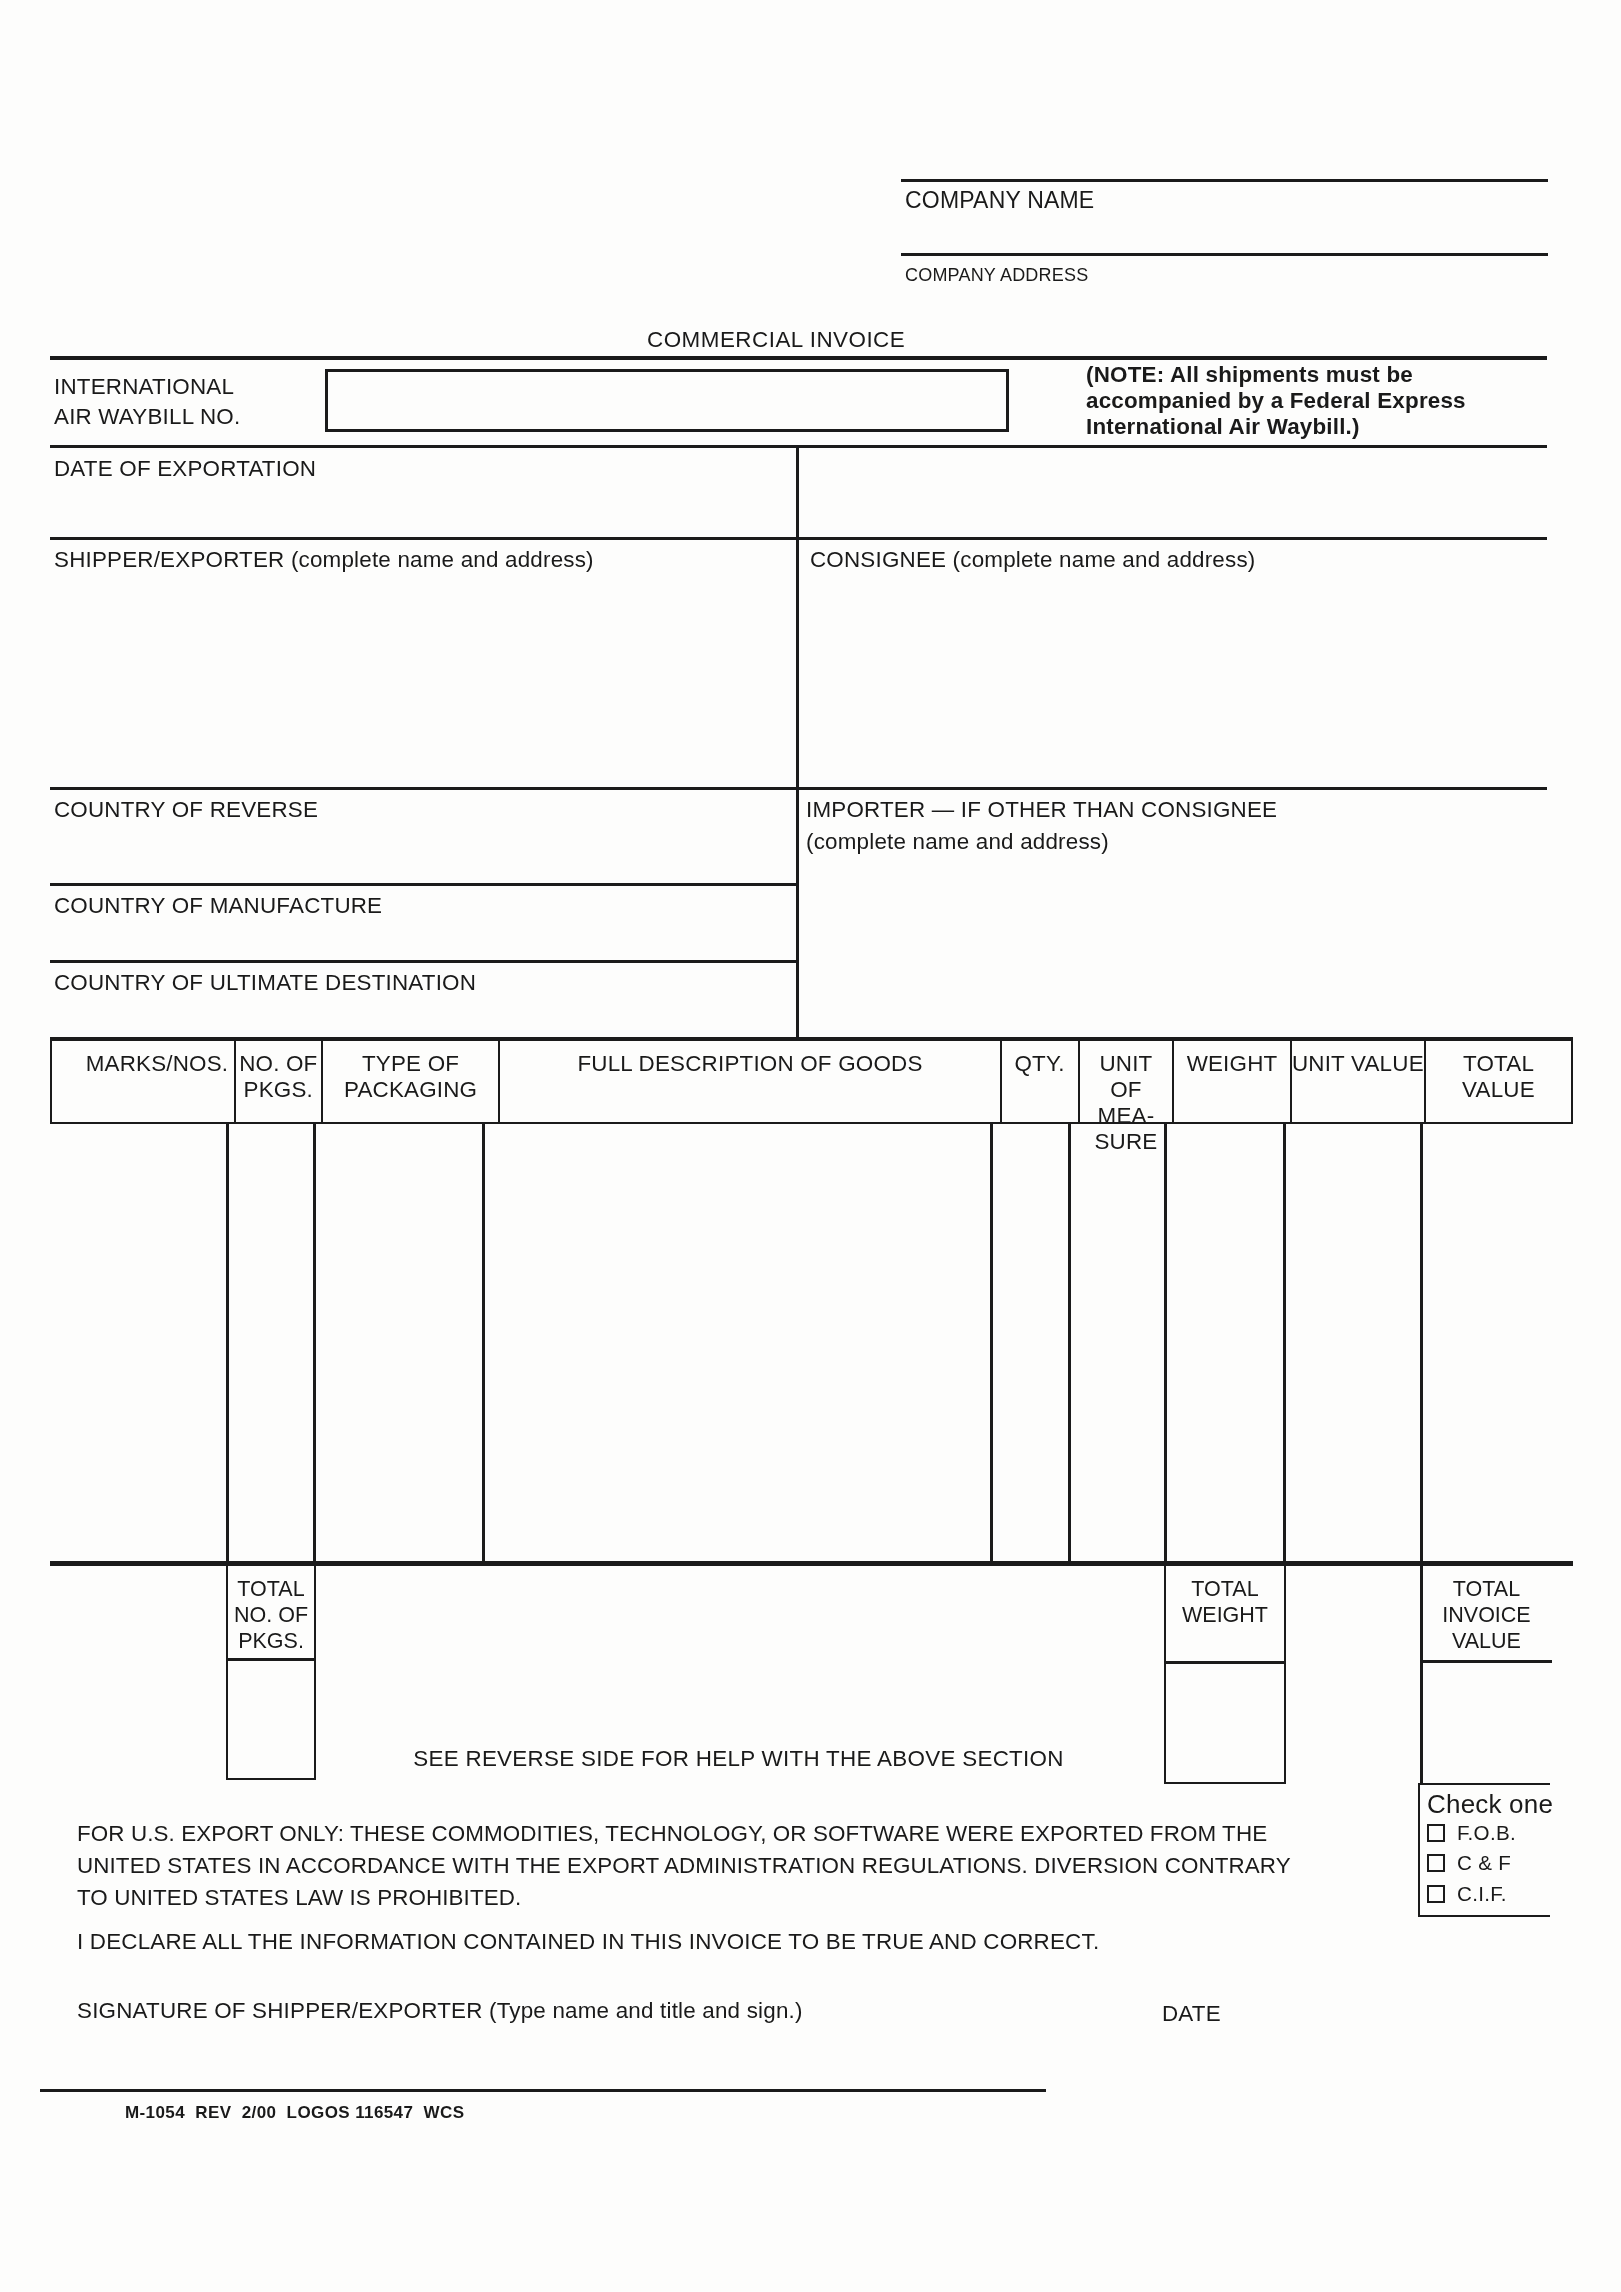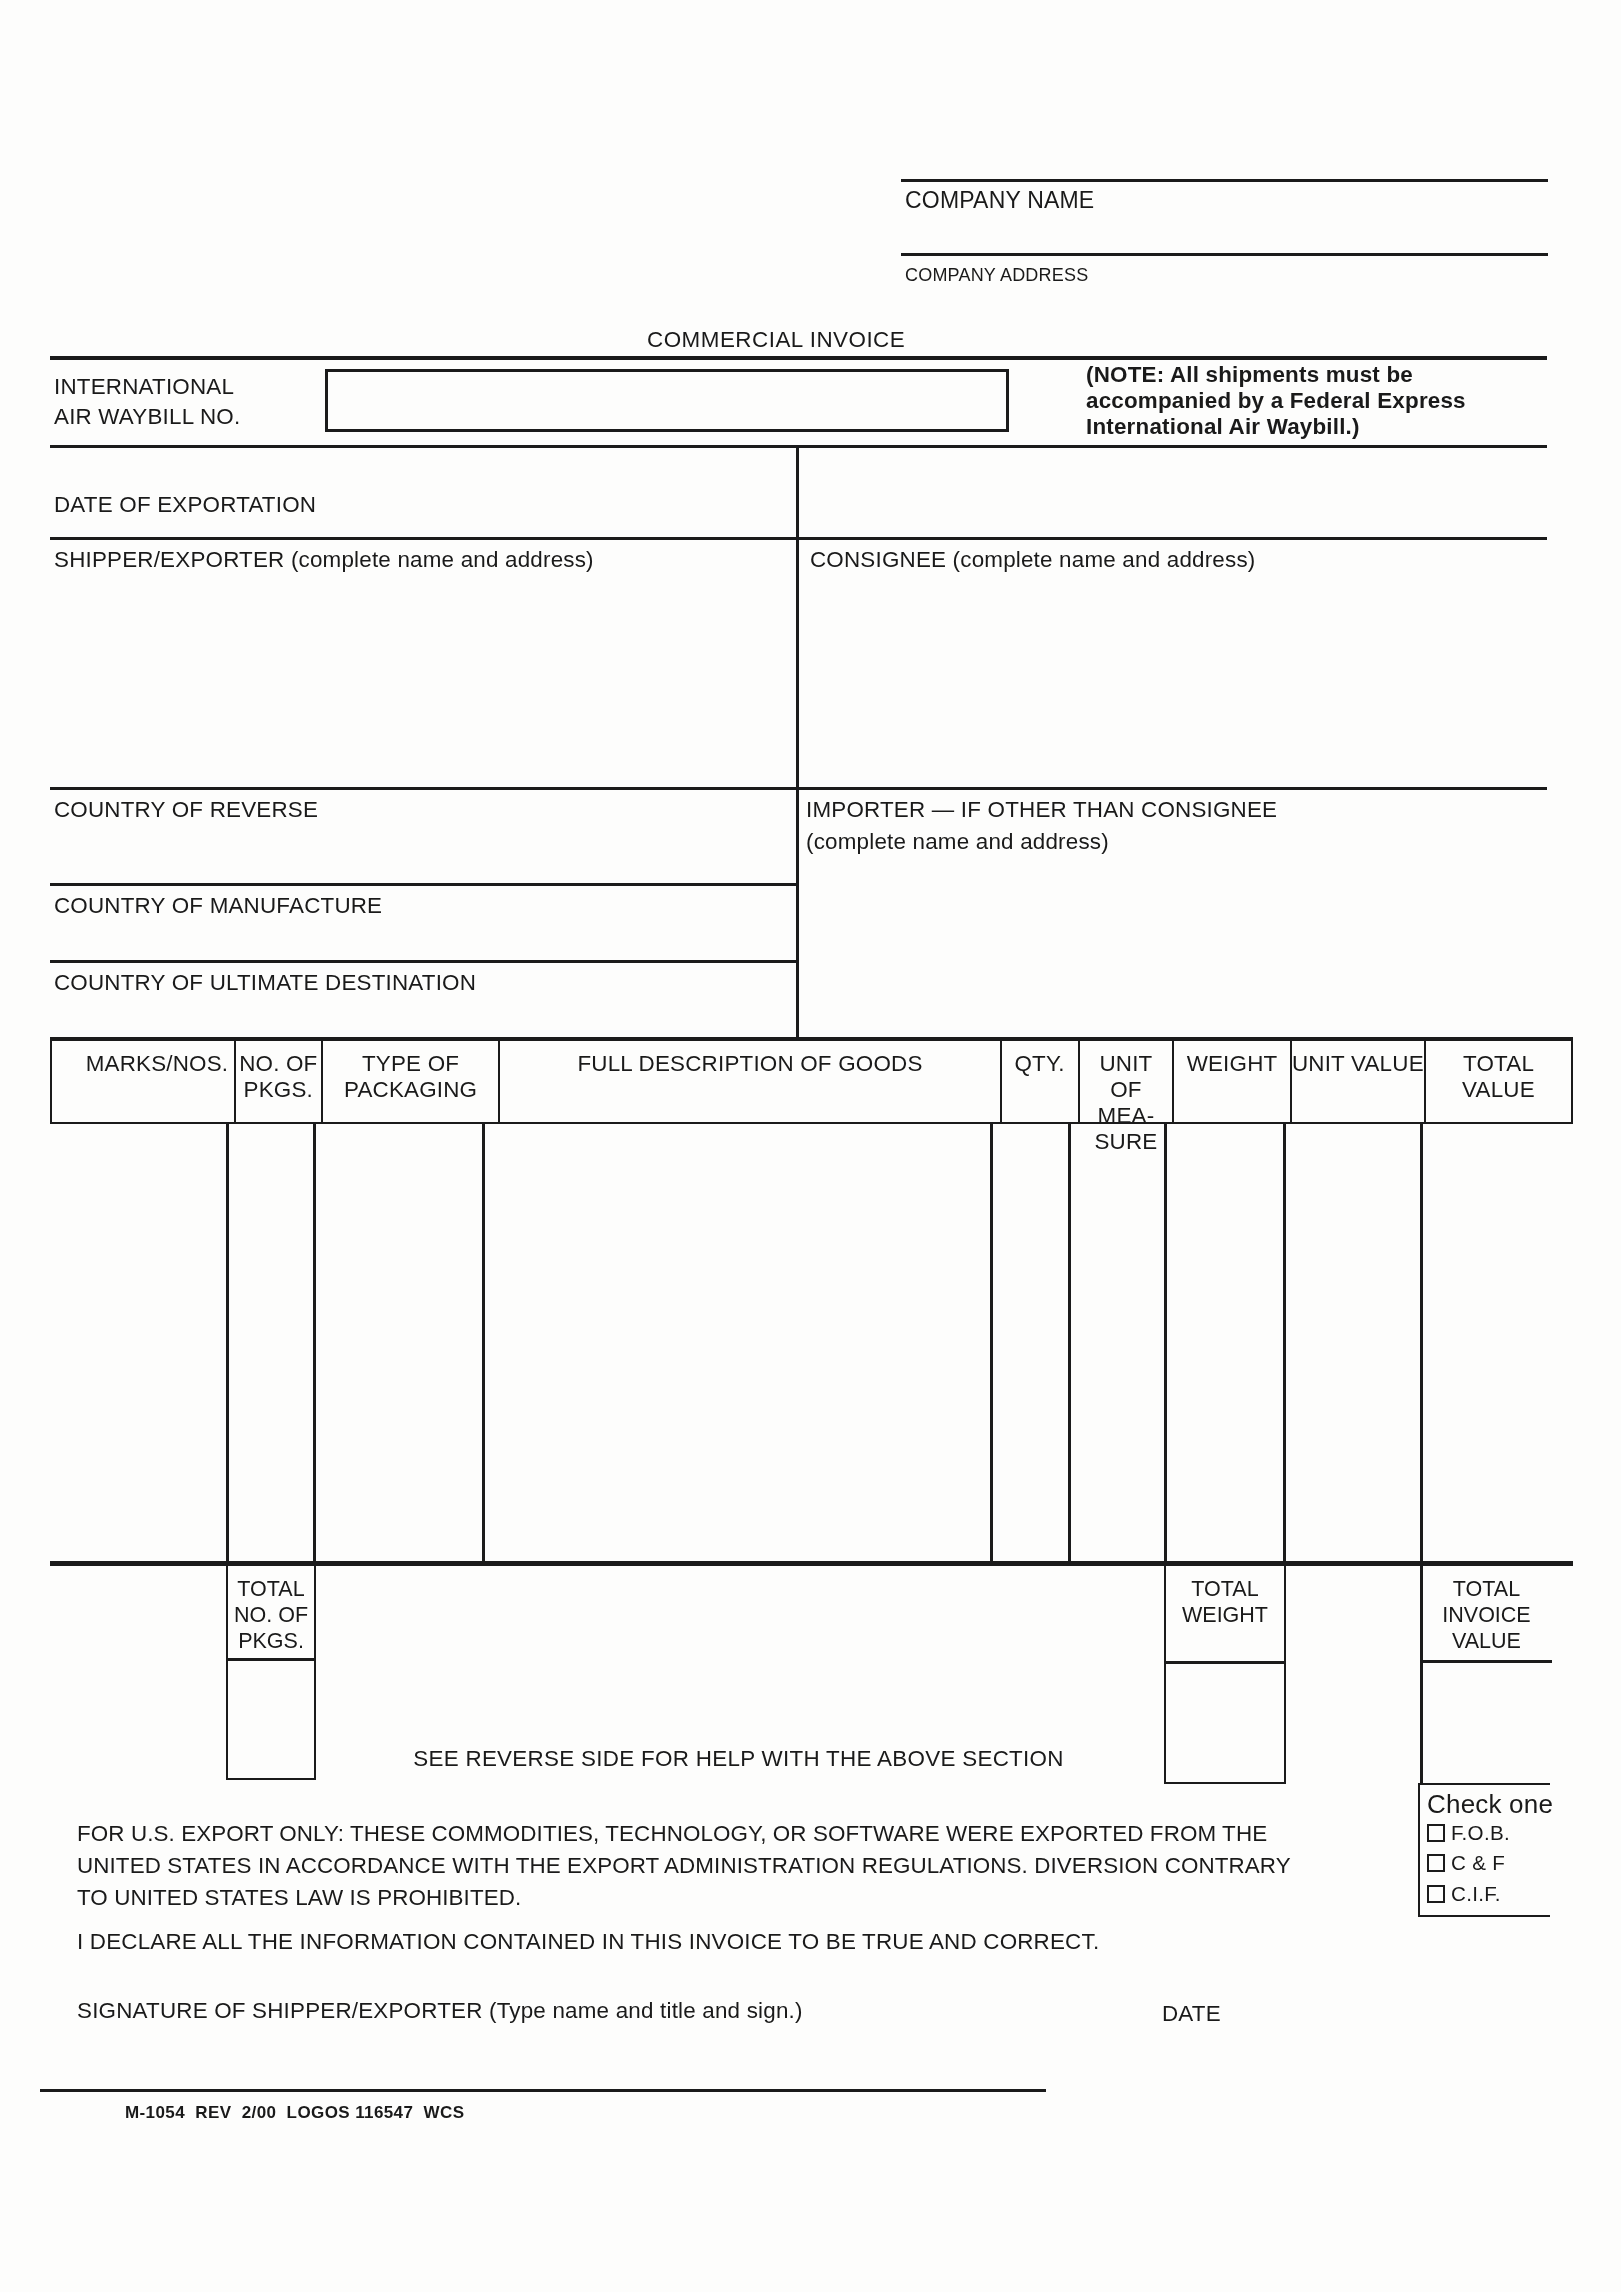--- a/index.html
+++ b/index.html
@@ -26,21 +26,21 @@
     text-align:center;padding-top:9.9px;
     font-size:22.4px;line-height:26px;letter-spacing:0.2px;white-space:pre-line;
   }
   .hcell:last-child{border-right:none;}
   .totbox{position:absolute;box-sizing:border-box;border:2.7px solid #1b1b1b;border-top:none;}
   .totlbl{display:block;text-align:center;padding-top:10.7px;font-size:21.5px;line-height:26px;white-space:pre-line;}
   .checkonebox{
     position:absolute;left:1418px;top:1783px;width:132px;height:134px;
     border:2.7px solid #1b1b1b;border-right:none;box-sizing:border-box;
   }
-  .opt{position:absolute;display:flex;align-items:center;gap:6px;}
+  .opt{position:absolute;display:flex;align-items:center;gap:12px;}
   .cb{width:18px;height:18px;border:2.7px solid #1b1b1b;box-sizing:border-box;background:#fdfdfc;display:inline-block;}
   .opt .olbl{font-size:20.6px;line-height:21.5px;letter-spacing:0.3px;}
 </style>
 </head>
 <body>
 
 <div class="page">
 
   <div class="rule" style="left:901px;top:179px;width:647px;height:2.7px;"></div>
   <div class="lbl" style="left:905px;top:186px;font-size:23px;">COMPANY NAME</div>
@@ -56,21 +56,21 @@
   <div class="lbl pre" style="left:54px;top:372px;line-height:29.6px;">INTERNATIONAL
 AIR WAYBILL NO.</div>
   <div class="abs" style="left:325px;top:369px;width:684px;height:63px;border:3.6px solid #1b1b1b;box-sizing:border-box;font-size:22.4px;line-height:56px;padding-left:10.7px;"></div>
   <div class="lbl pre b" style="left:1086px;top:362px;line-height:26px;">(NOTE: All shipments must be
 accompanied by a Federal Express
 International Air Waybill.)</div>
   <div class="rule" style="left:50px;top:445px;width:1497px;height:2.7px;"></div>
 
   <div class="vline" style="left:796px;top:445px;height:596px;"></div>
 
-  <div class="lbl" style="left:54px;top:455px;margin-top:36px;">DATE OF EXPORTATION</div>
+  <div class="lbl" style="left:54px;top:455px;">DATE OF EXPORTATION</div>
   <div class="field" style="left:54px;top:484px;width:734px;height:50px;"></div>
   <div class="field" style="left:810px;top:484px;width:734px;height:50px;"></div>
   <div class="rule" style="left:50px;top:537px;width:1497px;height:2.7px;"></div>
 
   <div class="lbl" style="left:54px;top:546px;">SHIPPER/EXPORTER (complete name and address)</div>
   <div class="field" style="left:54px;top:578px;width:734px;height:206px;"></div>
   <div class="lbl" style="left:810px;top:546px;">CONSIGNEE (complete name and address)</div>
   <div class="field" style="left:810px;top:578px;width:734px;height:206px;"></div>
   <div class="rule" style="left:50px;top:787px;width:1497px;height:2.7px;"></div>
 

